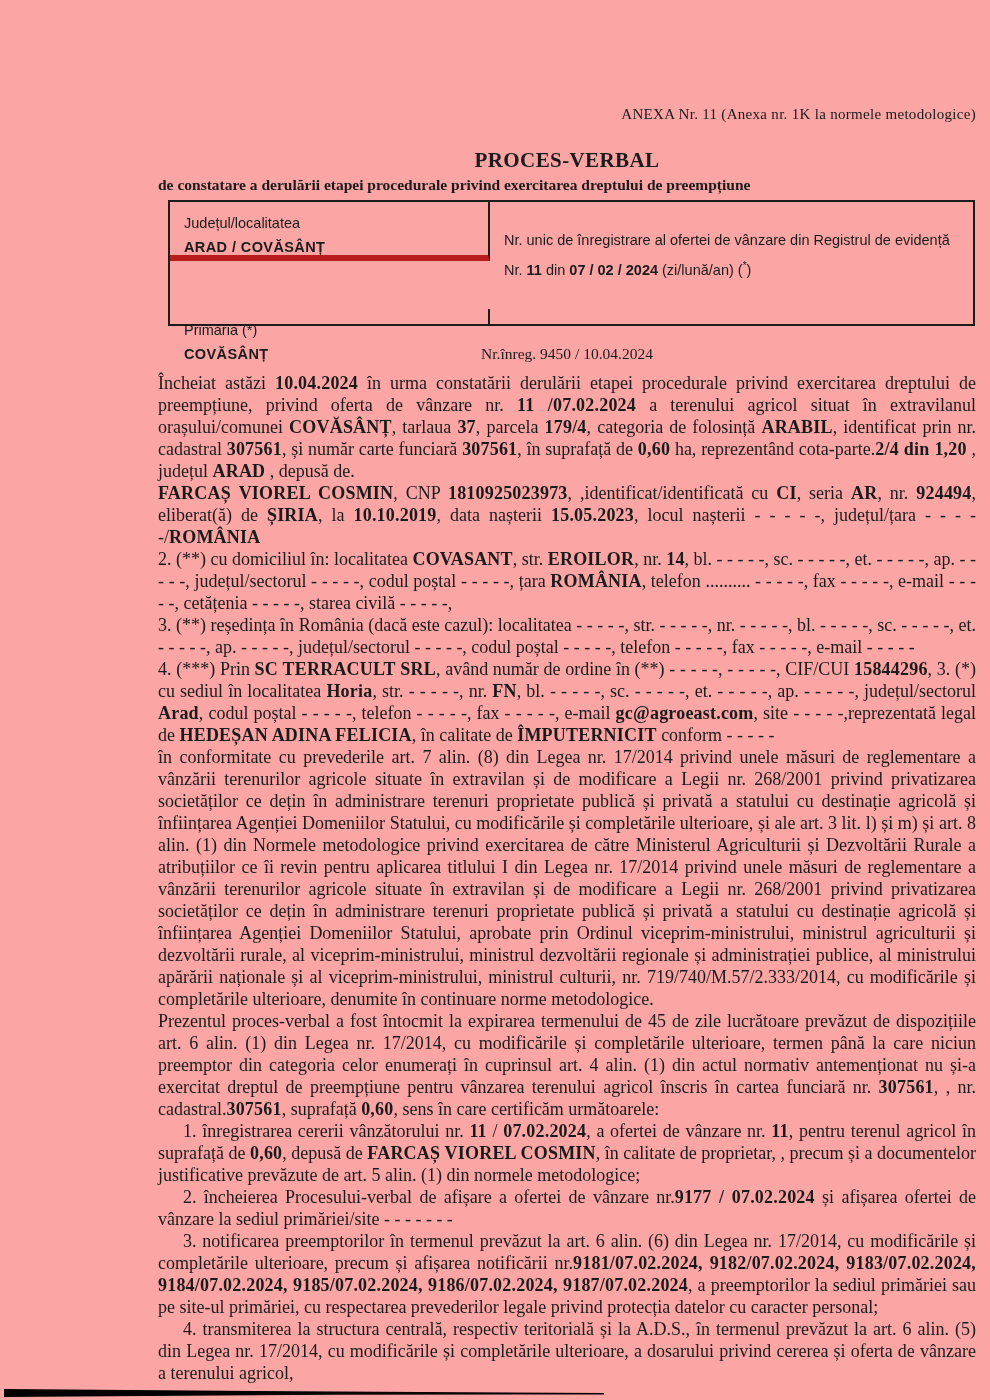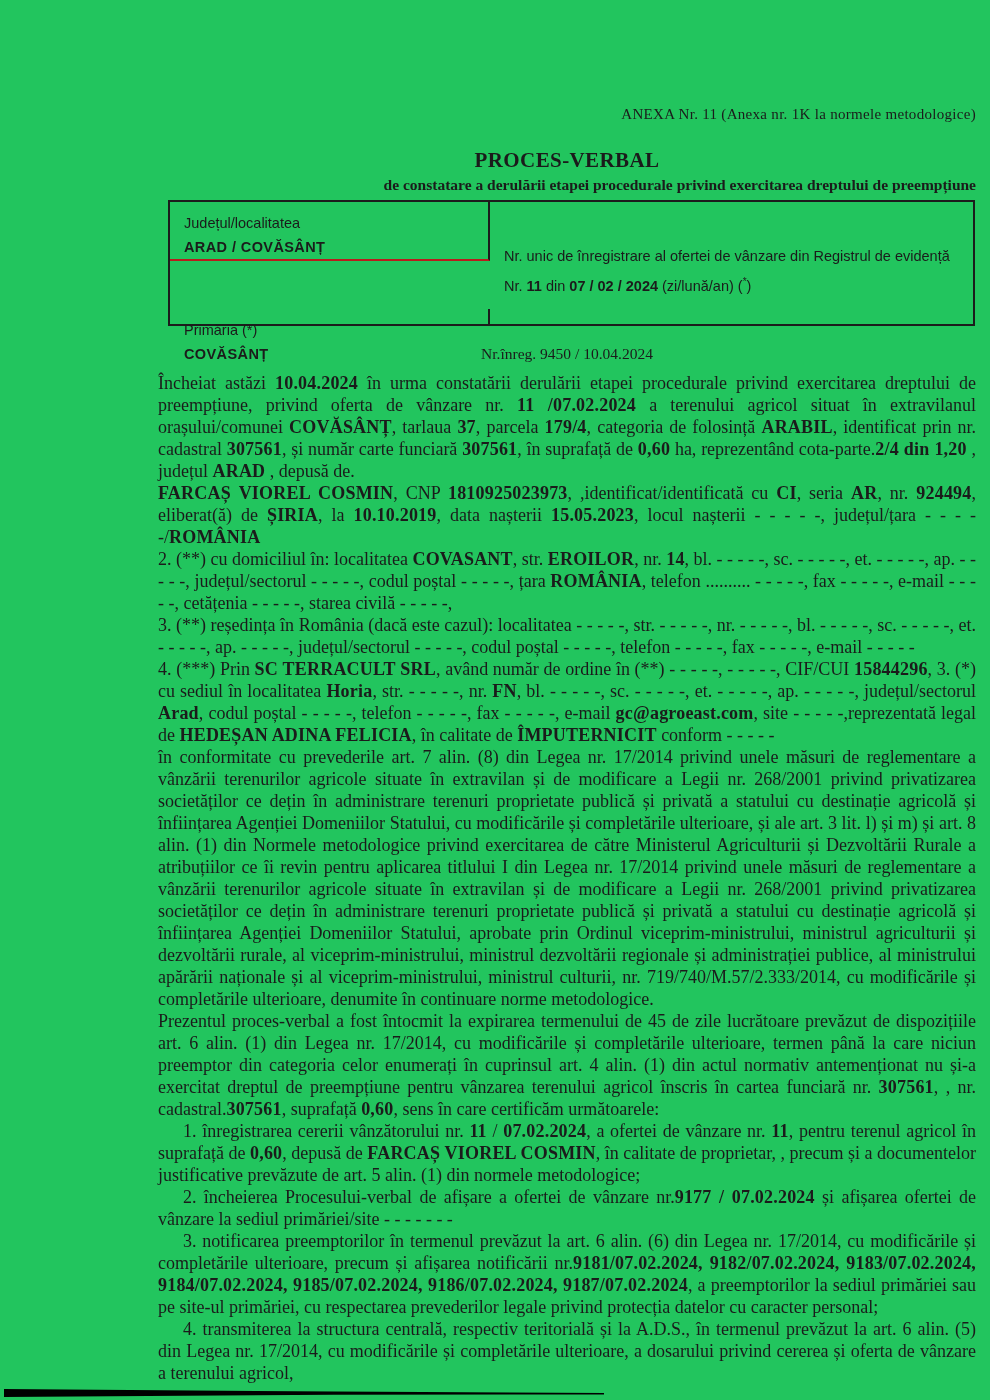--- a/index.html
+++ b/index.html
@@ -1,19 +1,19 @@
 <!DOCTYPE html>
 <html><head>
 <meta charset="utf-8">
 <style>
   html,body{margin:0;padding:0;background:#ffffff;}
   .page{
     position:relative;
     width:990px;height:1400px;
-    background:#22c55e;
+    background:#fca5a5;
     overflow:hidden;
     color:#1b1b1b;
     font-family:"Liberation Serif", serif;
   }
   .content{
     position:absolute;
     left:158px;top:0;width:818px;
   }
   .anexa{
     padding-top:104px;
@@ -23,40 +23,40 @@
   }
   .title{
     margin-top:26px;
     text-align:center;
     font-weight:bold;
     font-size:21px;line-height:21px;
     letter-spacing:.4px;
   }
   .subtitle{
     margin-top:3px;
-    text-align:right;
+    text-align:left;
     font-weight:bold;
     font-size:15.5px;line-height:21px;
   }
   .info-table{
     margin-top:5px;
     margin-left:10px;
     width:807px;
     box-sizing:border-box;
     border:2px solid #1c1c1c;
     display:grid;
     grid-template-columns:320px 1fr;
     grid-template-rows:59px 63px;
     font-family:"Liberation Sans", sans-serif;
     font-size:14.5px;
   }
   .cell{box-sizing:border-box;padding:9px 14px 0;line-height:24px;}
-  .cell-tl{grid-column:1;grid-row:1;border-right:2px solid #1c1c1c;border-bottom:2px solid #b91c1c;}
+  .cell-tl{grid-column:1;grid-row:1;border-right:2px solid #1c1c1c;border-bottom:6px solid #b91c1c;}
   .cell-bl{grid-column:1;grid-row:2;border-right:2px solid #1c1c1c;margin-top:48px;}
-  .cell-r{grid-column:2;grid-row:1 / span 2;padding-top:41px;line-height:26px;}
+  .cell-r{grid-column:2;grid-row:1 / span 2;padding-top:25px;line-height:26px;}
   .cell .val{font-weight:bold;letter-spacing:.4px;}
   .cell-r sup{font-size:10px;}
   .regline{
     margin-top:17px;
     text-align:center;
     font-size:15.5px;line-height:22px;
   }
   .body-text{
     margin-top:7px;
     font-size:18px;

